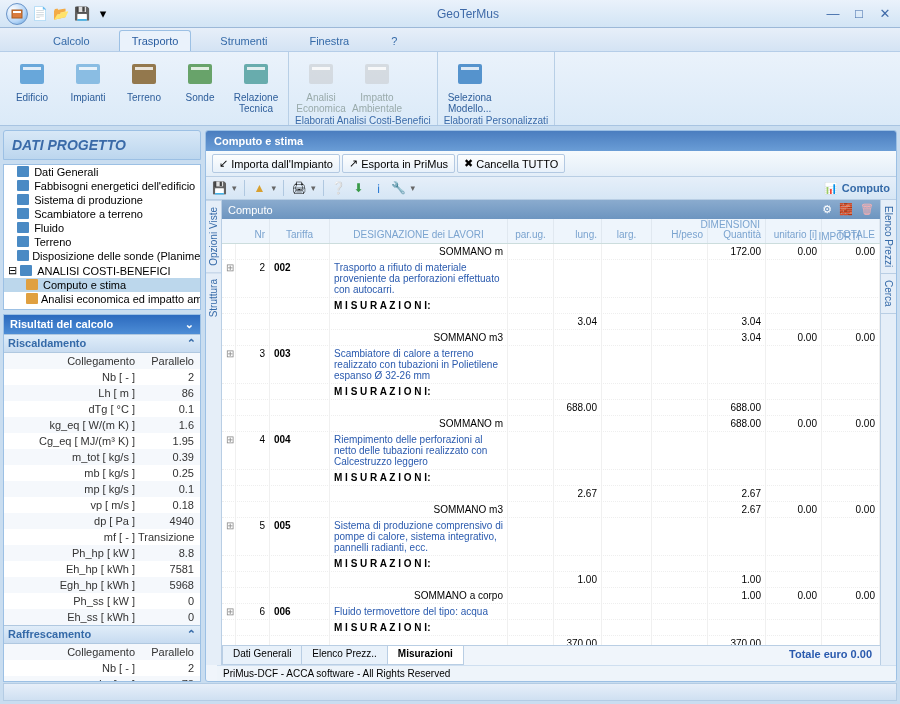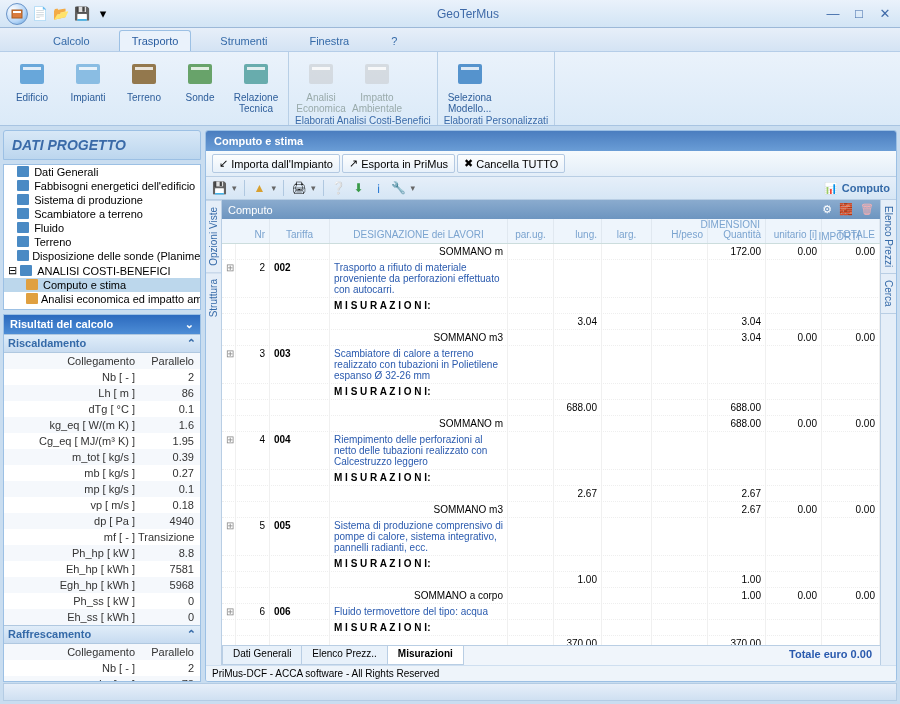--- a/index.html
+++ b/index.html
@@ -278,21 +278,21 @@
           <div class="res-row">
             <span class="rk">Cg_eq  [ MJ/(m³ K) ]</span>
             <span class="rv">1.95</span>
           </div>
           <div class="res-row">
             <span class="rk">m_tot  [ kg/s ]</span>
             <span class="rv">0.39</span>
           </div>
           <div class="res-row">
             <span class="rk">mb  [ kg/s ]</span>
-            <span class="rv">0.27</span>
+            <span class="rv">0.25</span>
           </div>
           <div class="res-row">
             <span class="rk">mp  [ kg/s ]</span>
             <span class="rv">0.1</span>
           </div>
           <div class="res-row">
             <span class="rk">vp  [ m/s ]</span>
             <span class="rv">0.18</span>
           </div>
           <div class="res-row">
@@ -675,17 +675,17 @@
             <div class="bt">Elenco Prezz..</div>
             <div class="bt active">Misurazioni</div>
             <div class="btot">Totale  euro  0.00</div>
           </div>
       </div>
       <div class="right-tabs" id="right-tabs">
           <div class="rt">Elenco Prezzi</div>
           <div class="rt">Cerca</div>
         </div>
     </div>
-    <div style="background:#eef4fa;border-top:1px solid #cfdff0;padding:2px 6px;font-size:10px;">PriMus-DCF - ACCA software - All Rights Reserved</div>
+    <div style="background:#eef4fa;border-top:1px solid #cfdff0;padding:2px 6px;font-size:10px;margin-left:11px;">PriMus-DCF - ACCA software - All Rights Reserved</div>
   </div>
 </div>
 
 <div class="statusbar"></div>
 
 </body></html>

